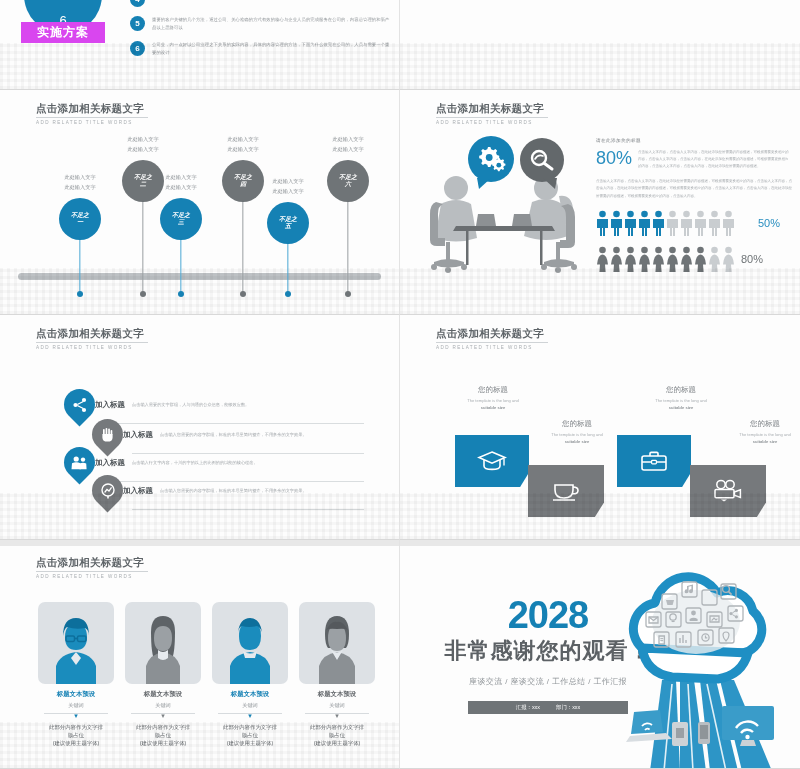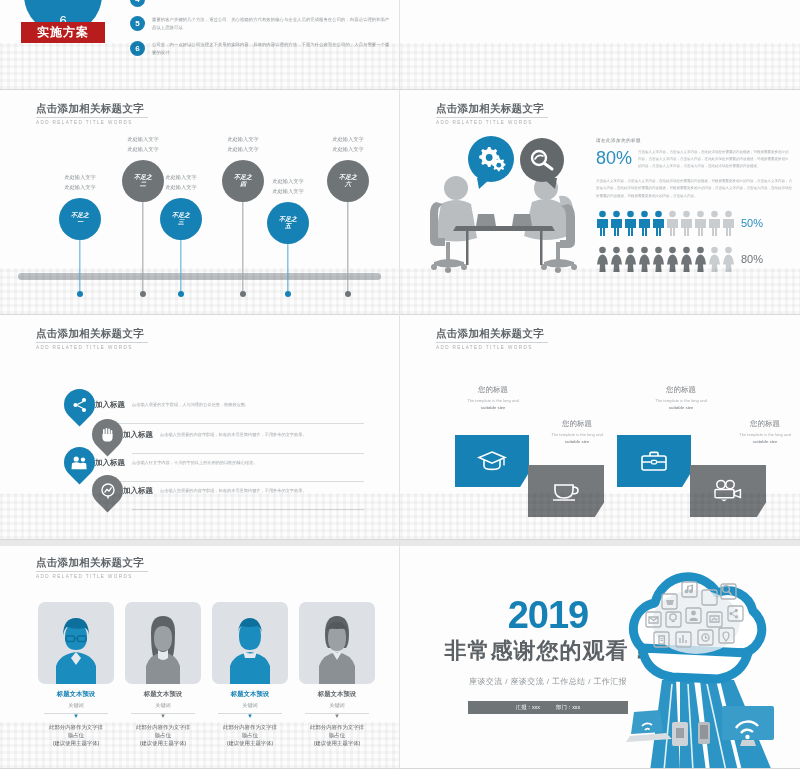--- a/index.html
+++ b/index.html
@@ -50,21 +50,21 @@
   
   .s1 { background:#fdfdfd; }
   .s1 .circ {
     position:absolute; left:24px; top:-44px; width:78px; height:78px;
     border-radius:50%; background:#1581b4; color:#fff;
     display:flex; align-items:flex-end; justify-content:center;
     font-size:13px; padding-bottom:6px;
   }
   .s1 .badge {
     position:absolute; left:21px; top:22px; width:84px; height:21px;
-    background:#b91c1c; color:#fff; font-size:12px; font-weight:700;
+    background:#d946ef; color:#fff; font-size:12px; font-weight:700;
     display:flex; align-items:center; justify-content:center; letter-spacing:1px;
   }
   .s1 .bullets { position:absolute; left:130px; top:-8px; width:262px; }
   .s1 .bl { display:flex; gap:7px; margin-bottom:9px; align-items:flex-start; }
   .s1 .num {
     flex:0 0 auto; width:15px; height:15px; border-radius:50%;
     background:#1581b4; color:#fff; font-size:8px; font-weight:700;
     display:flex; align-items:center; justify-content:center;
   }
   .s1 .btxt { font-size:4.3px; color:#8d9296; line-height:1.9; letter-spacing:.1px; }
@@ -101,21 +101,21 @@
   .bub.b2 { left:112px; top:8px; width:44px;height:44px; background:#63686b; }
   .statblk { position:absolute; right:8px; top:48px; width:196px; }
   .statblk .st-h { font-size:4.6px; color:#7d8286; margin-bottom:6px; letter-spacing:.4px;}
   .statblk .row80 { display:flex; gap:6px; align-items:flex-start; }
   .statblk .big { font-size:18px; color:#2a8fc0; font-weight:400; line-height:1; }
   .statblk .para { font-size:3.5px; color:#a2a7ab; line-height:2.0; }
   .statblk .para2 { font-size:3.5px; color:#a2a7ab; line-height:2.1; margin-top:8px; }
   .ppl { margin-top:10px; display:flex; align-items:center; gap:6px; }
   .ppl .figs { display:flex; gap:1px; }
   .ppl .pct { font-size:11px; }
-  .pct.blue { color:#2a8fc0; }
+  .pct.blue { color:#2a8fc0;margin-left:17px; }
   .pct.gray { color:#6f7477; }
 
   
   .lrow { position:absolute; display:flex; align-items:center; }
   .pinicon {
     width:31px;height:31px; position:relative; flex:0 0 auto;
     display:flex;align-items:center;justify-content:center; color:#fff;
   }
   .pinicon .shape {
     position:absolute; inset:0;
@@ -750,21 +750,21 @@
       </div>
     </div>
 
     <div class="tex"></div>
   </div>
 
   <div class="slide r">
     <div class="gapbar" style="top:0;"></div>
 
     <div class="ty">
-      <div class="yr">2019</div>
+      <div class="yr">2028</div>
       <div class="mn">非常感谢您的观看！</div>
       <div class="sb">座谈交流 / 座谈交流 / 工作总结 / 工作汇报</div>
       <div class="bar">
         <span>汇报：xxx</span>
         <span>部门：xxx</span>
       </div>
     </div>
 
     <div class="cloudwrap">
       <svg width="230" height="215" viewBox="0 0 230 215">

